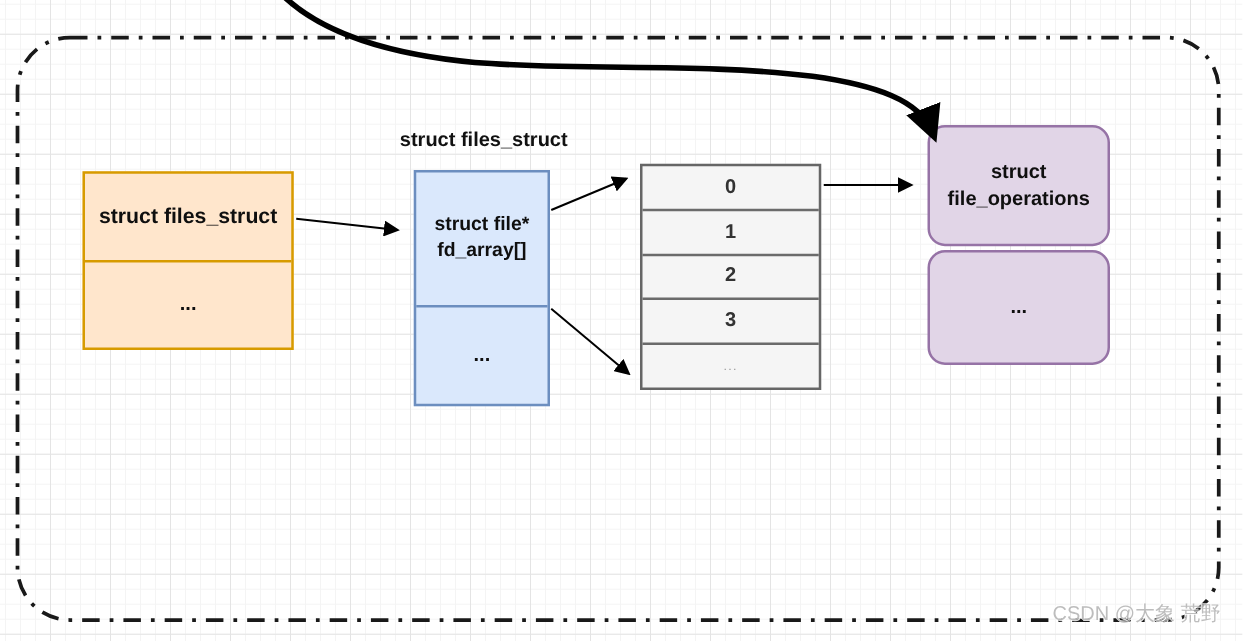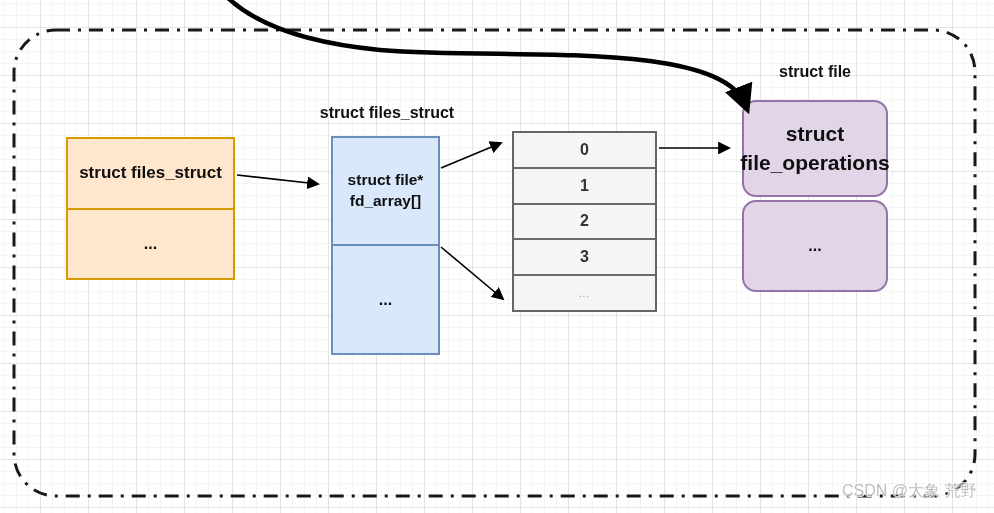--- a/index.html
+++ b/index.html
@@ -57,21 +57,21 @@
   
   .task-box {
     left: 66px; top: 137px; width: 169px; height: 143px;
     background: #ffe6cc;
     border: 2px solid #d79b00;
   }
   .task-box .cell-top { height: 69px; border-bottom: 2px solid #d79b00; font-size: 17px; }
   .task-box .cell-bottom { flex: 1; font-size: 16px; }
   
   .files-box {
-    left: 331px; top: 136px; width: 109px; height: 219px;
+    left: 331px; top: 136px; width: 109px; height: 189px;
     background: #dae8fc;
     border: 2px solid #6c8ebf;
   }
   .files-box .cell-top { height: 106px; border-bottom: 2px solid #6c8ebf; font-size: 15.5px; }
   .files-box .cell-bottom { flex: 1; font-size: 16px; }
   
   .fd-table {
     left: 512px; top: 131px; width: 145px; height: 181px;
     background: #f5f5f5;
     border: 2px solid #666666;
@@ -94,21 +94,21 @@
     z-index: 2;
     box-sizing: border-box;
     display: flex;
     align-items: center;
     justify-content: center;
     text-align: center;
     background: #e1d5e7;
     border: 2px solid #9673a6;
     border-radius: 14px;
     font-weight: bold;
-    font-size: 21px;
+    font-size: 16px;
     color: #0f0f0f;
     white-space: pre-line;
     line-height: 1.35;
   }
   .ops-box { left: 742px; top: 100px; width: 146px; height: 97px; }
   .file-more-box { left: 742px; top: 200px; width: 146px; height: 92px; font-size: 16px; }
   .process-label {
     position: absolute;
     z-index: 2;
     left: 700px; top: 384px; width: 190px;
@@ -168,21 +168,20 @@
   </div>
 
   <div class="struct-box fd-table">
     <div class="fd-row">0</div>
     <div class="fd-row">1</div>
     <div class="fd-row">2</div>
     <div class="fd-row">3</div>
     <div class="fd-row ellipsis">...</div>
   </div>
 
-  <div class="box-label" style="left:742px; top:63px; width:146px;">struct file</div>
   <div class="ops-box">struct
 file_operations</div>
   <div class="file-more-box">...</div>
 
 
   <div class="watermark">CSDN @大象 荒野</div>
 
 </div>
 
 </body></html>

